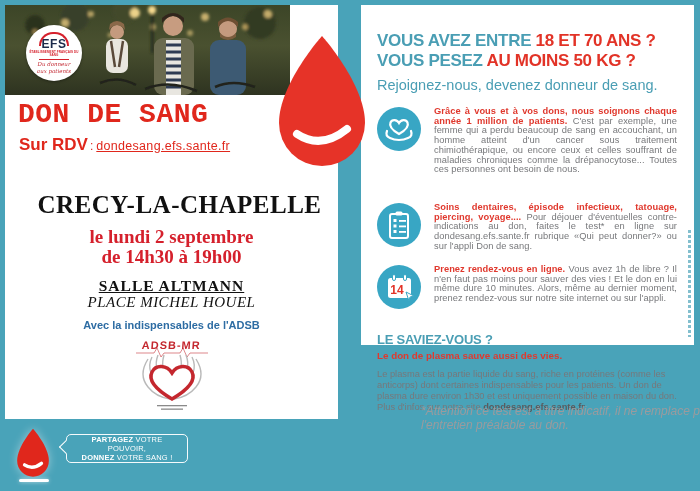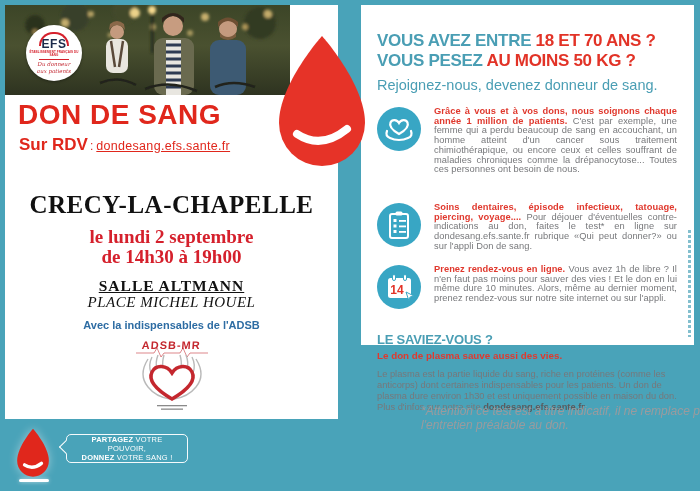--- a/index.html
+++ b/index.html
@@ -25,27 +25,27 @@
     text-align:center; line-height:1; z-index:3;
   }
   .efs-arc { position:absolute; top:7px; left:13px; width:30px; height:14px;
     border:2px solid #d5202c; border-bottom:none; border-radius:30px 30px 0 0; }
   .efs-abbr { font-size:12px; font-weight:bold; color:#1b2a4a; letter-spacing:.5px; margin-top:6px;}
   .efs-org  { font-size:3px; color:#d5202c; font-weight:bold; margin-top:1px; letter-spacing:.1px;}
   .efs-rule { width:30px; height:1px; background:#d5202c; margin:1.5px 0;}
   .efs-tagline { font-family:"DejaVu Serif", serif; font-style:italic; color:#c22731; font-size:5.5px; line-height:1.15;}
 
   .don-title { position:absolute; left:13px; top:94px; color:#e0271c;
-    font-size:28px; font-weight:bold; letter-spacing:.5px; white-space:nowrap; }
+    font-size:28px; font-weight:bold; letter-spacing:.5px; white-space:nowrap;font-family:Liberation Mono, monospace; }
   .rdv-line { position:absolute; left:14px; top:130px; white-space:nowrap; color:#e0271c;}
   .rdv-label { font-size:17px; font-weight:bold; }
   .rdv-sep { font-size:12px; margin:0 3px 0 2px; }
   .rdv-link { font-size:12.5px; color:#e0271c; text-decoration:underline; letter-spacing:.3px; cursor:pointer;}
 
-  .city { position:absolute; left:0; top:186px; width:100%; text-align:center;
+  .city { position:absolute; left:8px; top:186px; width:100%; text-align:center;
     font-family:"Liberation Serif", serif; font-weight:bold; color:#111;
     font-size:25px; white-space:nowrap; letter-spacing:.5px;}
   .date-block { position:absolute; left:0; top:222px; width:100%; text-align:center;
     font-family:"Liberation Serif", serif; font-weight:bold; color:#d5202c;
     font-size:19px; line-height:20px;}
   .venue-block { position:absolute; left:0; top:272px; width:100%; text-align:center;
     font-family:"Liberation Serif", serif; color:#111; line-height:17px;}
   .venue-1 { font-size:15.5px; font-weight:600; letter-spacing:1px; text-decoration:underline;}
   .venue-2 { font-size:15px; font-style:italic; letter-spacing:.5px;}
   .participation { position:absolute; left:0; top:314px; width:100%; text-align:center;

